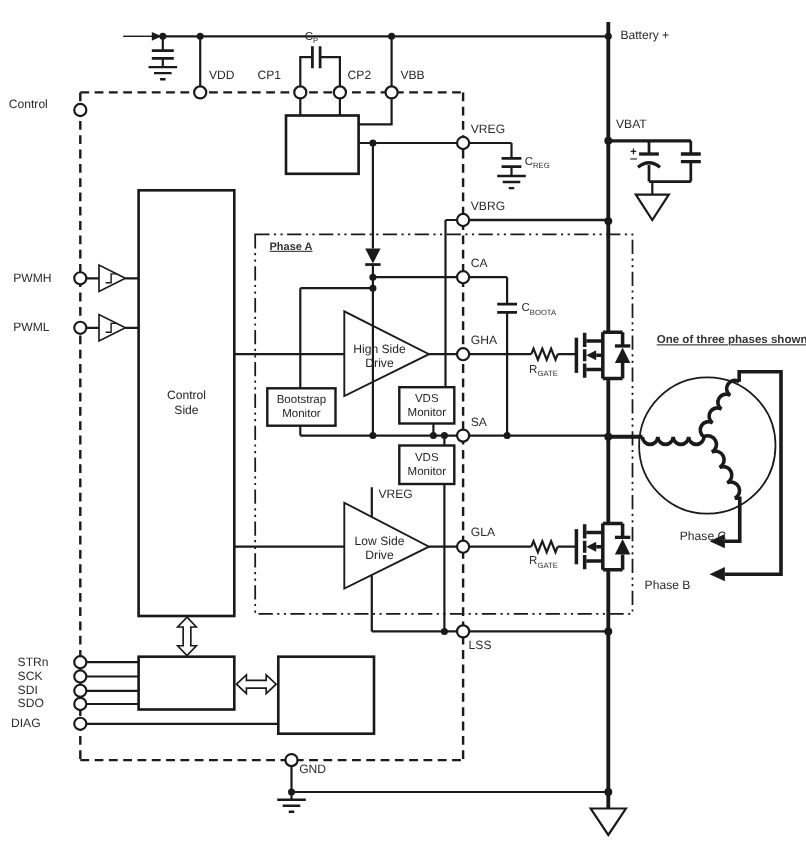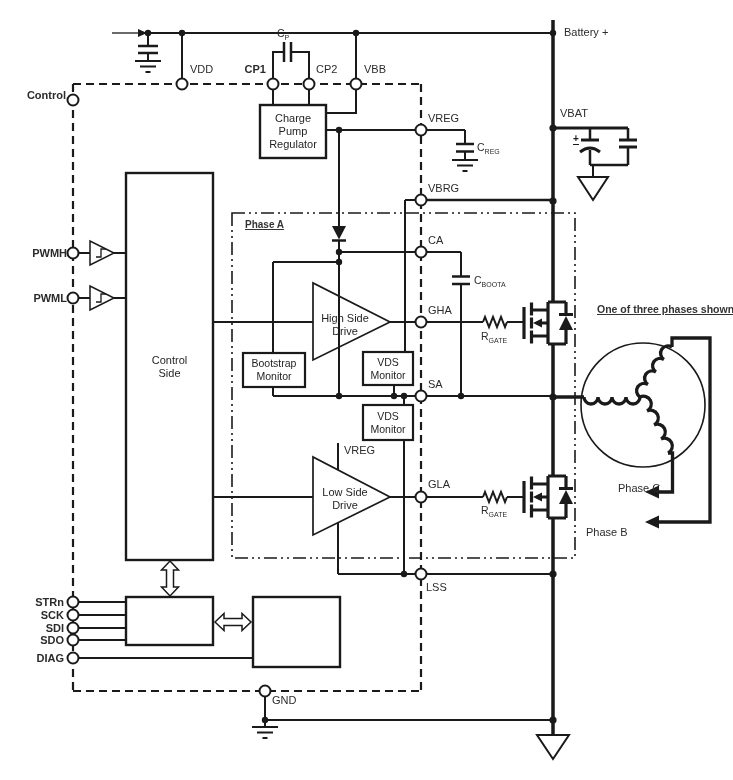--- a/index.html
+++ b/index.html
@@ -1,20 +1,20 @@
 <!DOCTYPE html>
 <html><head>
 <meta charset="utf-8">
 <style>
   html,body{margin:0;padding:0;background:#ffffff;}
   #canvas{position:relative;width:733px;height:780px;background:#ffffff;
           font-family:"Liberation Sans",sans-serif;color:#222;overflow:hidden;}
   #schematic{position:absolute;left:0;top:0;}
   .lbl{position:absolute;font-size:11px;line-height:12px;color:#2b2b2b;white-space:nowrap;}
-  .lbl.right{text-align:right;font-weight:bold;}
+  .lbl.right{}
   .lbl.boldnote{font-weight:bold;font-size:10.5px;color:#333;text-decoration:underline;}
   .comp{font-size:10.5px;}
   .comp sub{font-size:7px;}
   .block-text{position:absolute;display:flex;align-items:center;justify-content:center;
               text-align:center;font-size:11px;line-height:13px;color:#1f1f1f;white-space:pre-line;}
   .plus{position:absolute;font-size:10px;font-weight:bold;color:#1a1a1a;border-bottom:1px solid #1a1a1a;line-height:10px;}
 </style>
 </head>
 <body>
 
@@ -242,23 +242,20 @@
   <div class="lbl" style="left:618px;top:482px">Phase C</div>
   <div class="lbl" style="left:586px;top:526px">Phase B</div>
   <div class="plus" style="left:573px;top:134px">+</div>
 
   <div class="lbl comp" style="left:277px;top:27px"><span>C</span><sub>P</sub></div>
   <div class="lbl comp" style="left:477px;top:141px"><span>C</span><sub>REG</sub></div>
   <div class="lbl comp" style="left:474px;top:274px"><span>C</span><sub>BOOTA</sub></div>
   <div class="lbl comp" style="left:481px;top:330px"><span>R</span><sub>GATE</sub></div>
   <div class="lbl comp" style="left:481px;top:504px"><span>R</span><sub>GATE</sub></div>
 
-  <div class="block-text" style="left:260px;top:105px;width:66px;height:53px">Charge
-Pump
-Regulator</div>
   <div class="block-text" style="left:126px;top:173px;width:87px;height:387px">Control
 Side</div>
   <div class="block-text" style="left:310px;top:303px;width:70px;height:44px">High Side
 Drive</div>
   <div class="block-text" style="left:310px;top:477px;width:70px;height:44px">Low Side
 Drive</div>
   <div class="block-text" style="left:243px;top:353px;width:62px;height:34px;font-size:10.5px">Bootstrap
 Monitor</div>
   <div class="block-text" style="left:363px;top:352px;width:50px;height:33px;font-size:10.5px">VDS
 Monitor</div>

